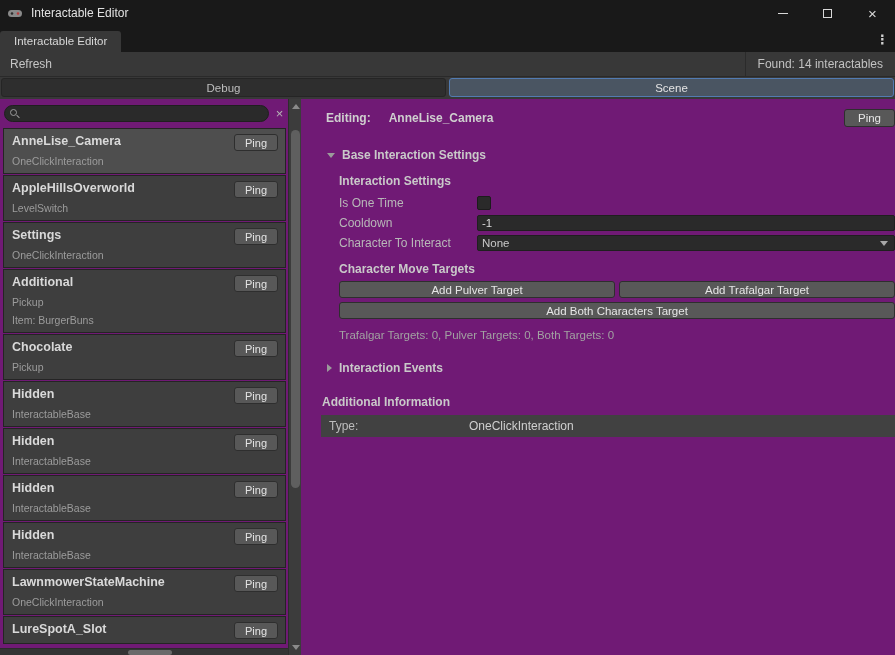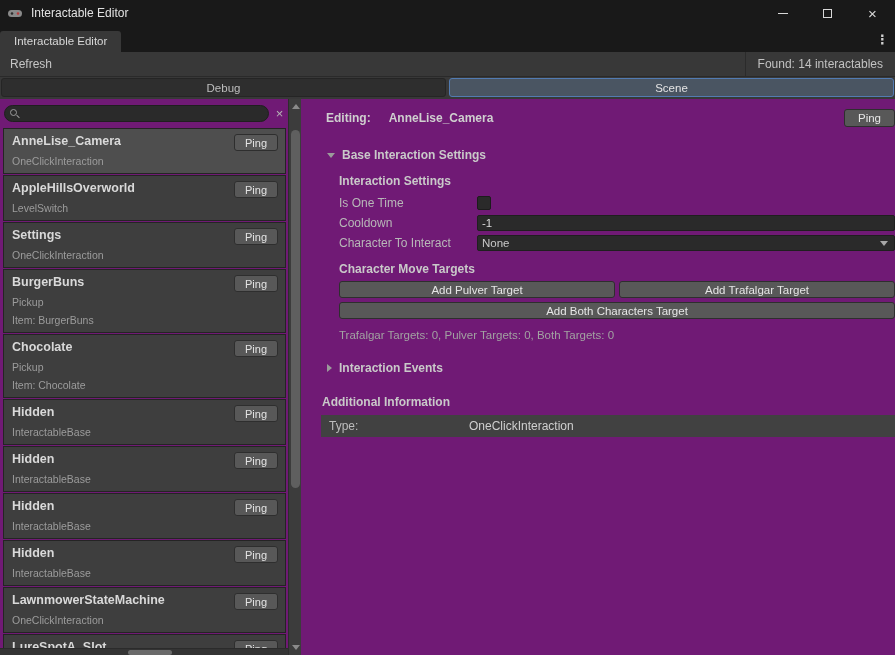--- a/index.html
+++ b/index.html
@@ -163,30 +163,29 @@
             </div>
 
             <div class="list-item">
               <div class="item-name">Settings</div>
               <div class="item-sub">OneClickInteraction</div>
 
               <div class="ping-btn">Ping</div>
             </div>
 
             <div class="list-item">
-              <div class="item-name">BurgerBuns</div>
+              <div class="item-name">Additional</div>
               <div class="item-sub">Pickup</div>
               <div class="item-sub">Item: BurgerBuns</div>
               <div class="ping-btn">Ping</div>
             </div>
 
             <div class="list-item">
               <div class="item-name">Chocolate</div>
               <div class="item-sub">Pickup</div>
-              <div class="item-sub">Item: Chocolate</div>
               <div class="ping-btn">Ping</div>
             </div>
 
             <div class="list-item">
               <div class="item-name">Hidden</div>
               <div class="item-sub">InteractableBase</div>
 
               <div class="ping-btn">Ping</div>
             </div>
 

